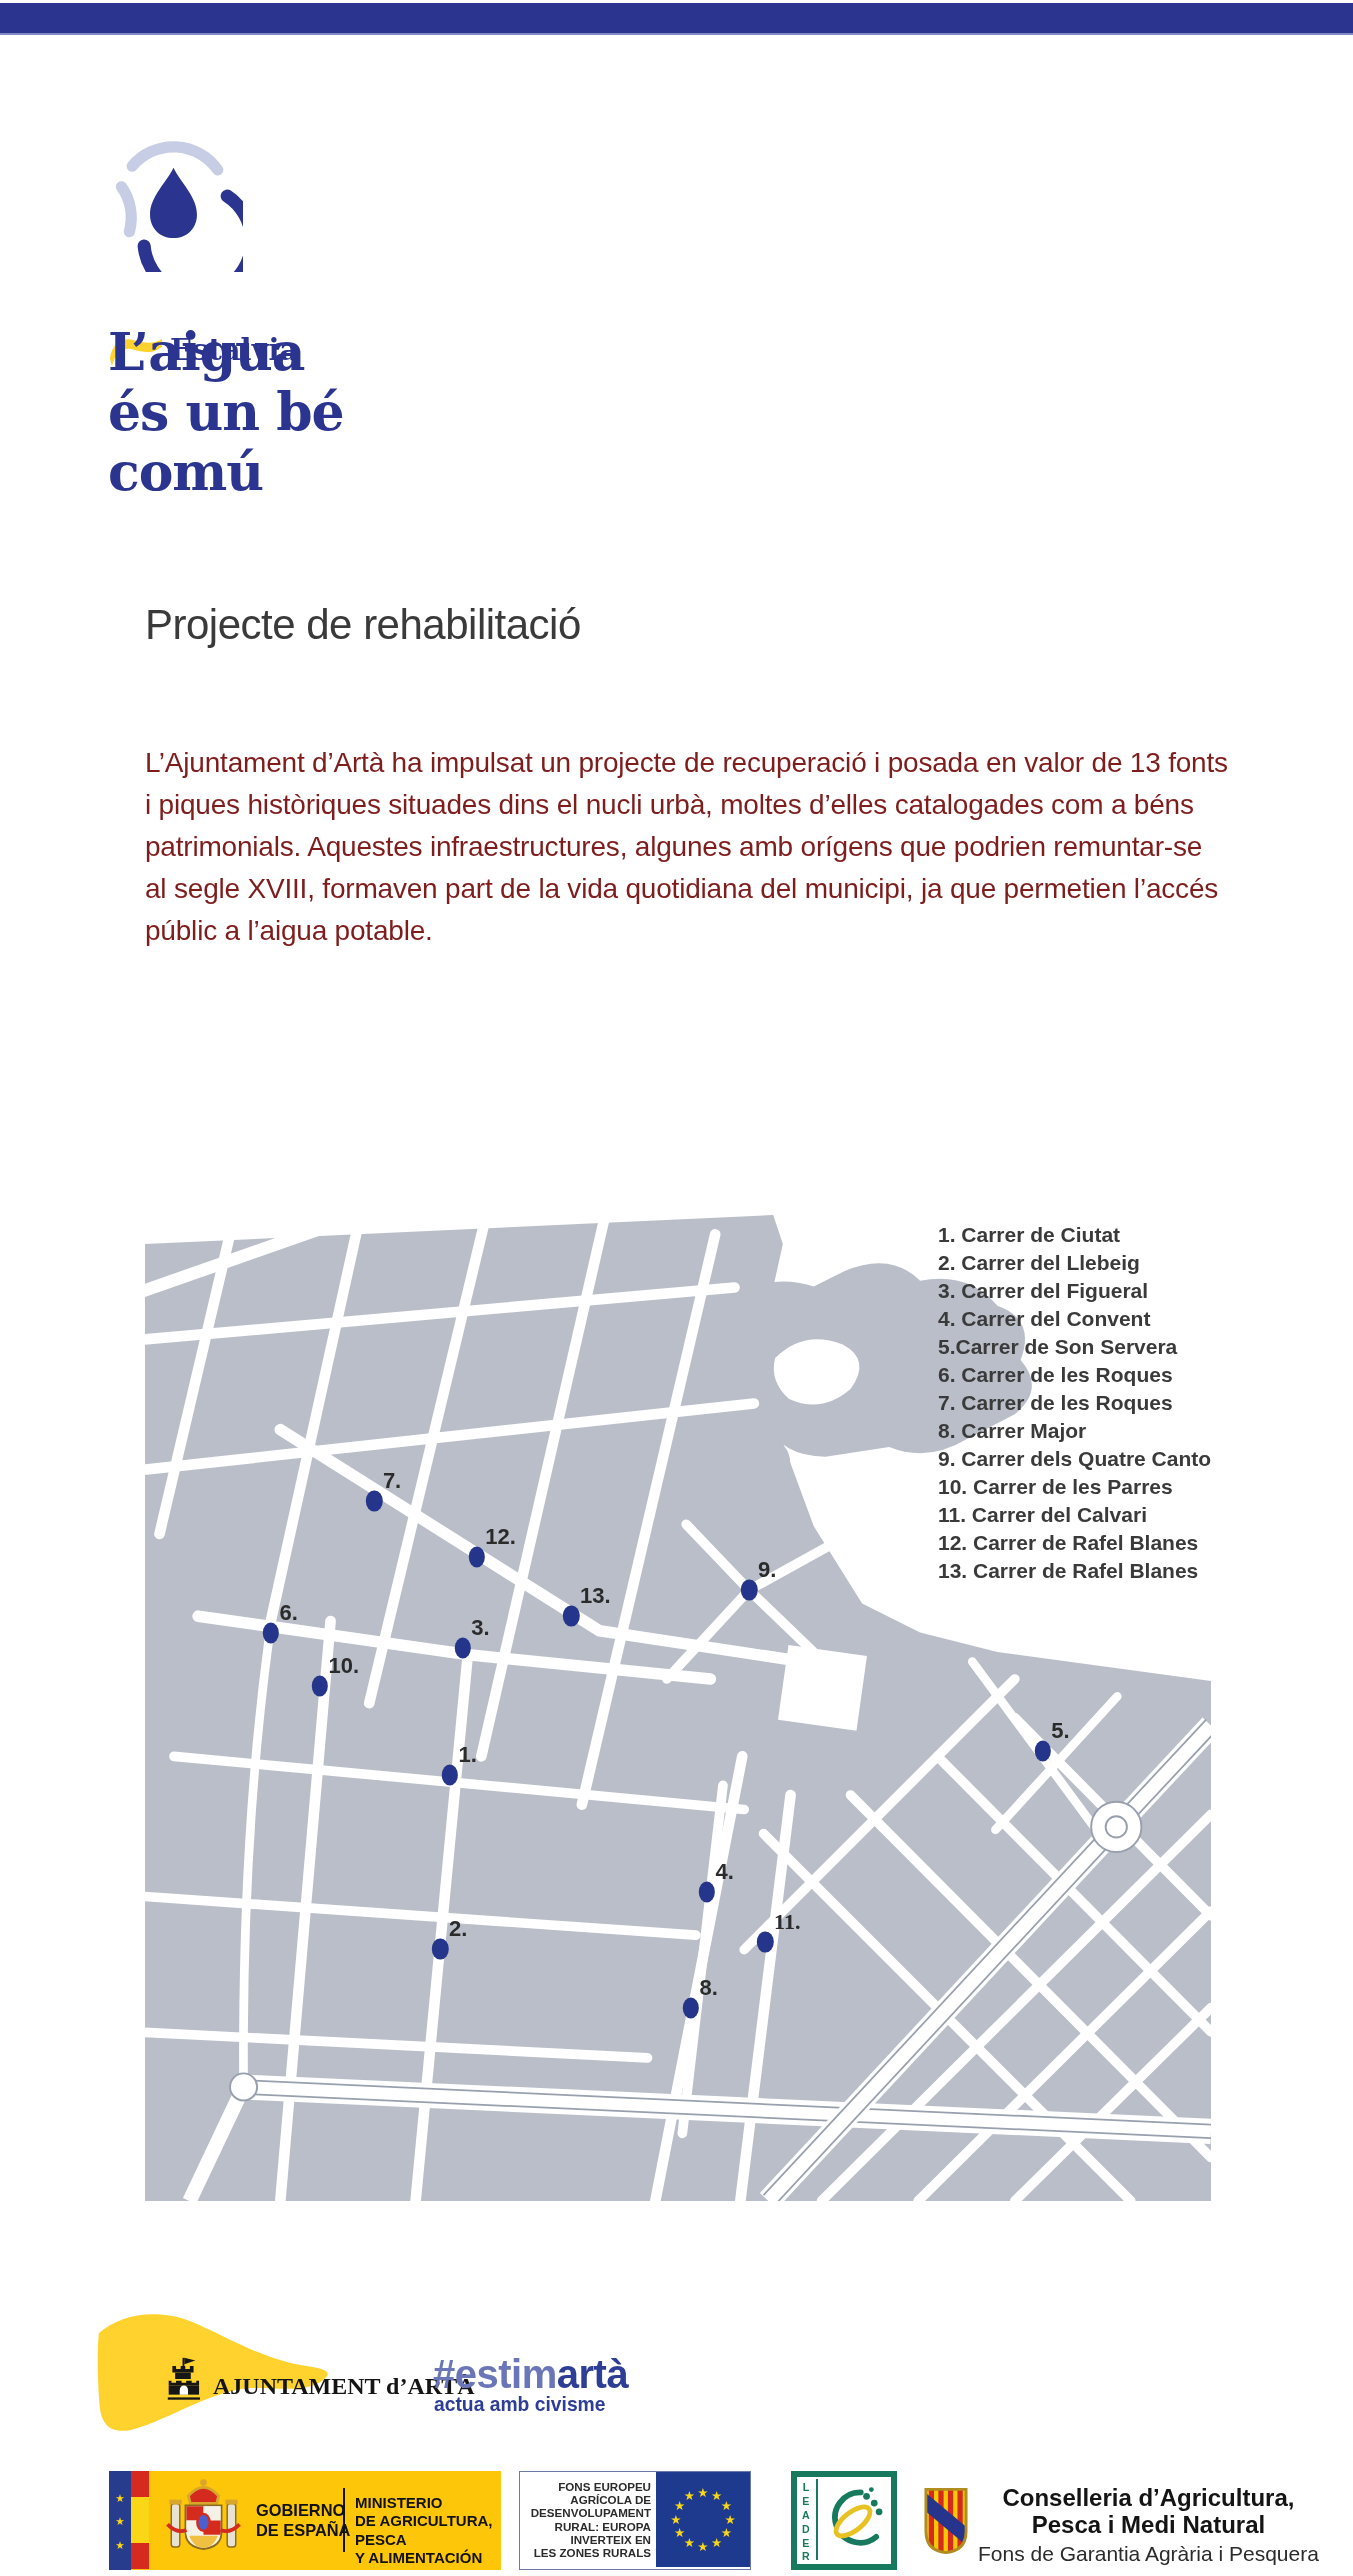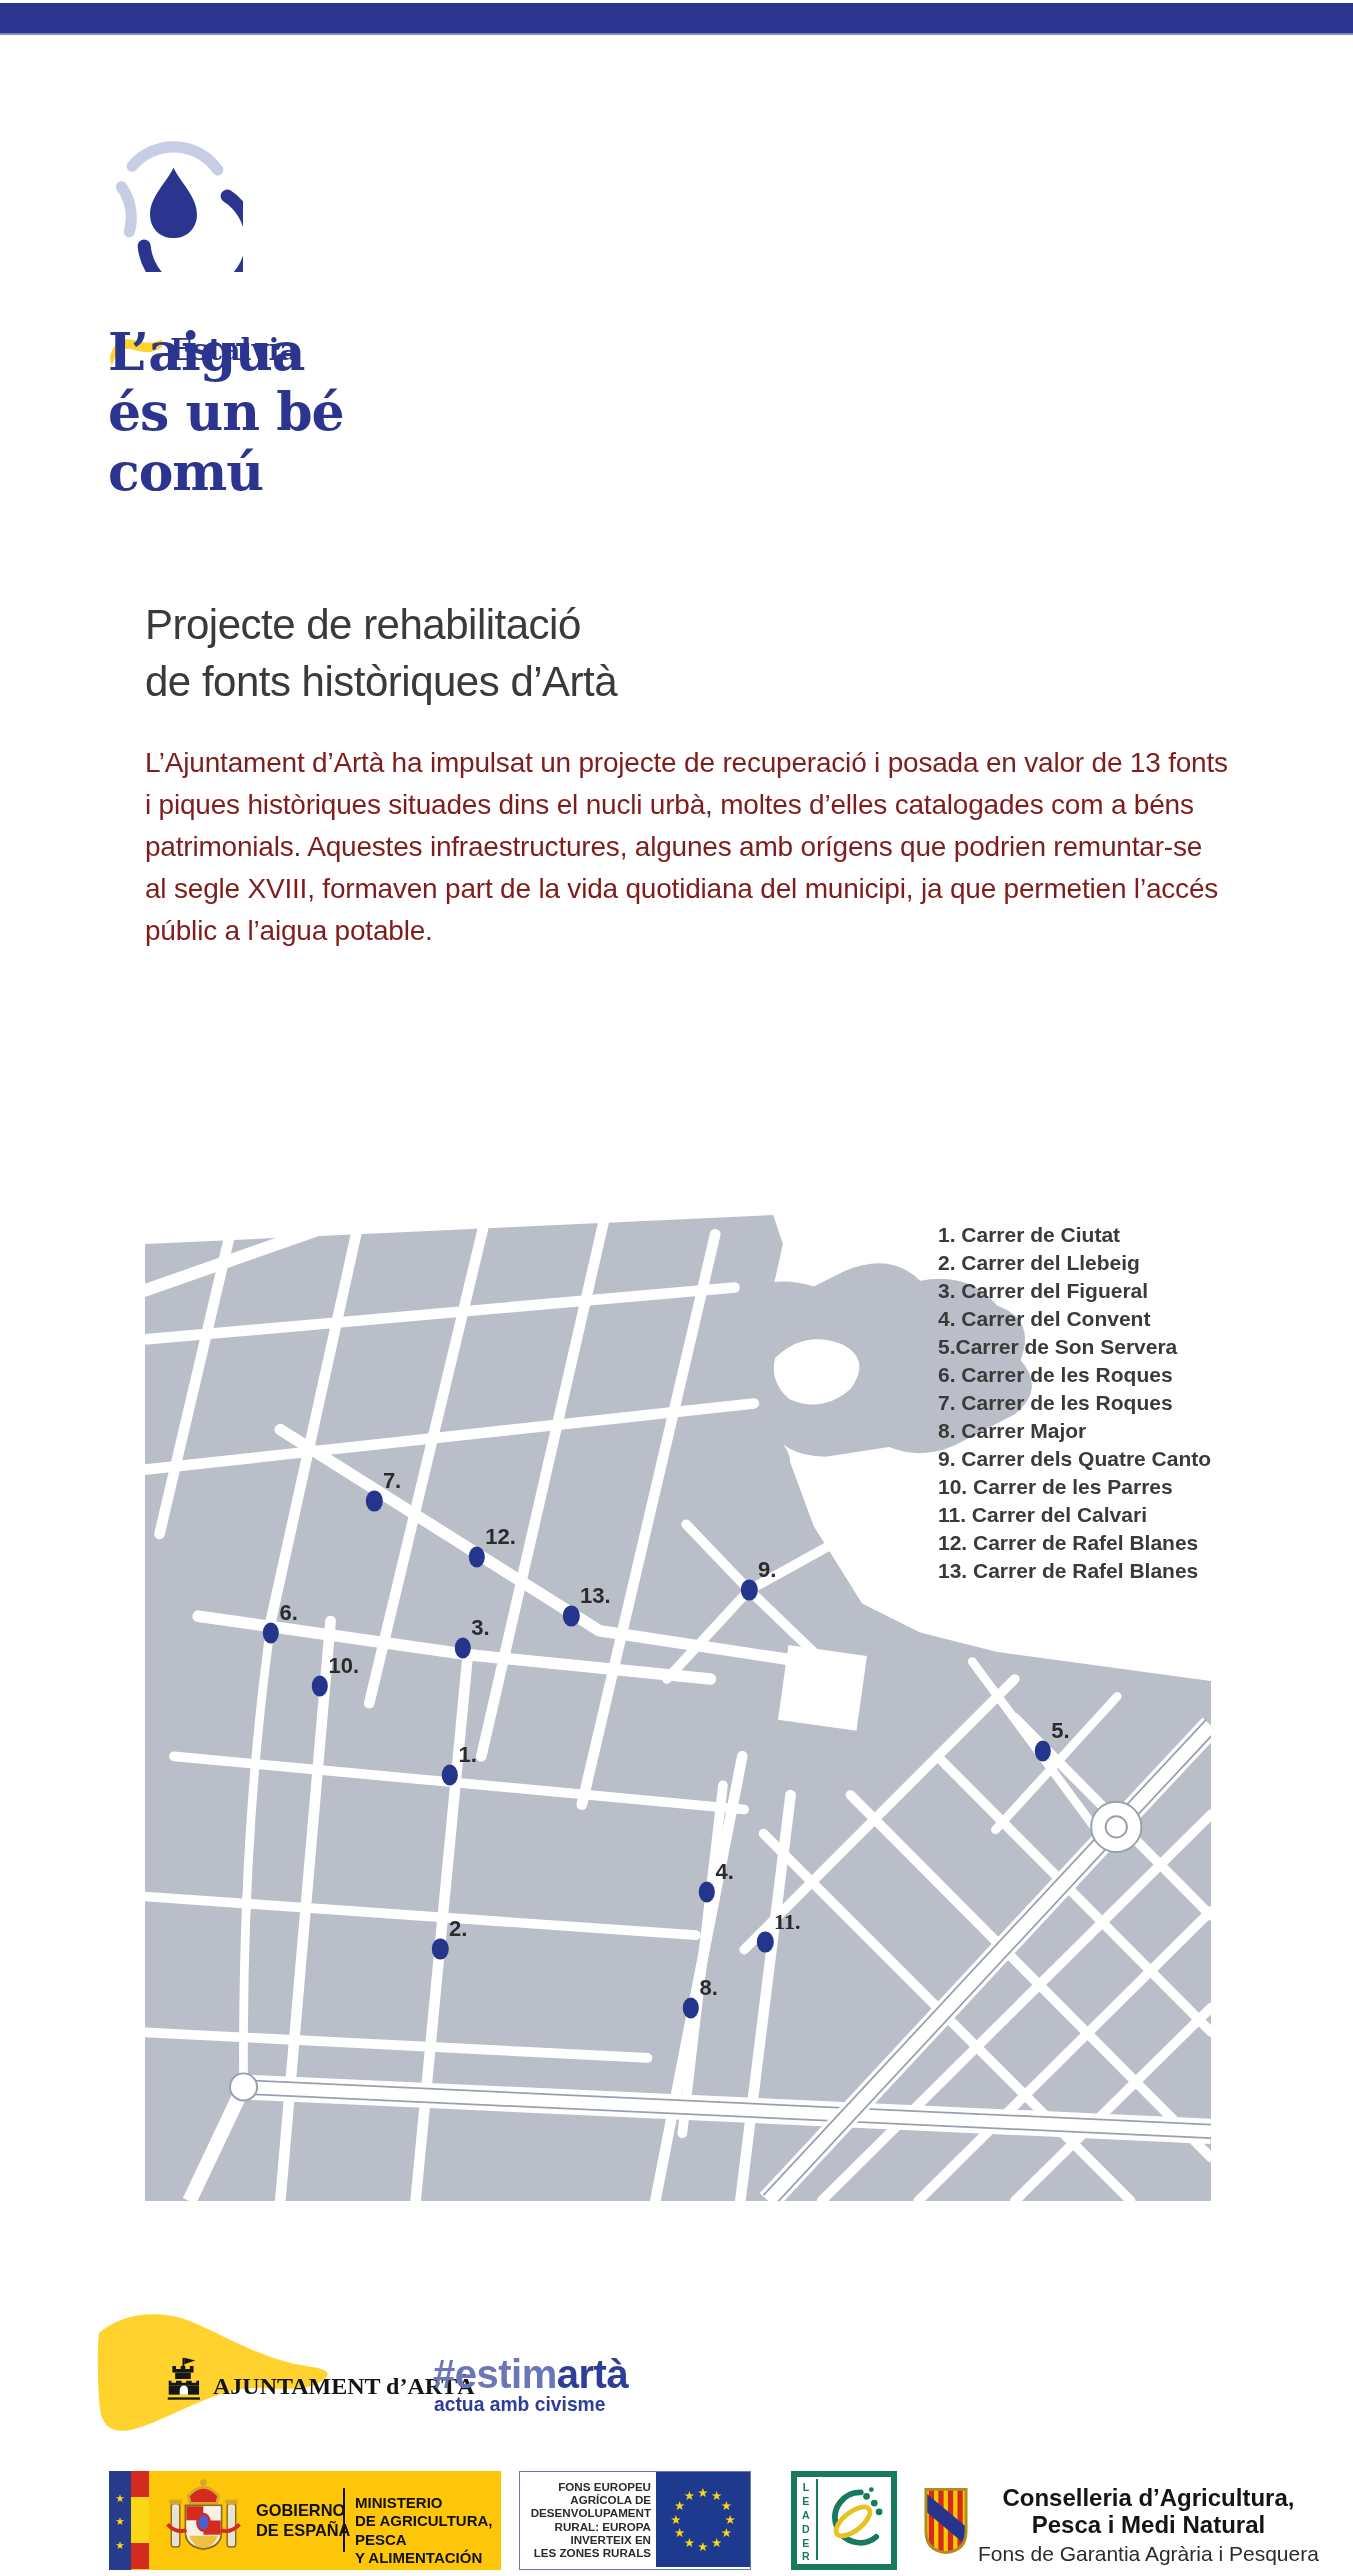--- a/index.html
+++ b/index.html
@@ -99,21 +99,20 @@
   </div>
 
   <div class="tagline">
     <div>L’aigua</div>
     <div>és un bé</div>
     <div>comú</div>
   </div>
 
   <div class="title">
     <div>Projecte de rehabilitació</div>
-    <div>de fonts històriques d’Artà</div>
   </div>
   <p class="para para1">L’Ajuntament d’Artà ha impulsat un projecte de recuperació i posada en valor de 13 fonts i piques històriques situades dins el nucli urbà, moltes d’elles catalogades com a béns patrimonials. Aquestes infraestructures, algunes amb orígens que podrien remuntar-se al segle XVIII, formaven part de la vida quotidiana del municipi, ja que permetien l’accés públic a l’aigua potable.</p>
 
   <div class="map">
     <svg class="map-svg" viewBox="0 0 1103 1020" preserveAspectRatio="none">
       <rect width="1103" height="1020" fill="#ffffff"></rect>
       <path fill="#b9bec8" d="M0 30 L650 0 L660 30 L640 120 L658 230 L692 322 L742 402 L802 432 L882 452 L1103 482 L1103 1020 L0 1020 Z"></path>
       <path fill="#ffffff" d="M660 0 L1103 0 L1103 472 L942 442 L846 402 L786 332 L738 212 L706 92 L678 0 Z"></path>
       <path fill="#b9bec8" d="M608 92 Q640 58 692 74 L724 58 Q772 38 802 68 Q852 58 882 94 Q922 108 906 150 Q932 180 900 206 L850 232 Q810 256 770 240 L704 250 Q658 250 642 214 Q610 180 608 140 Z"></path>
       <path fill="#ffffff" d="M652 148 Q682 118 722 134 Q752 150 730 180 Q700 206 666 190 Q646 172 652 148 Z"></path>

